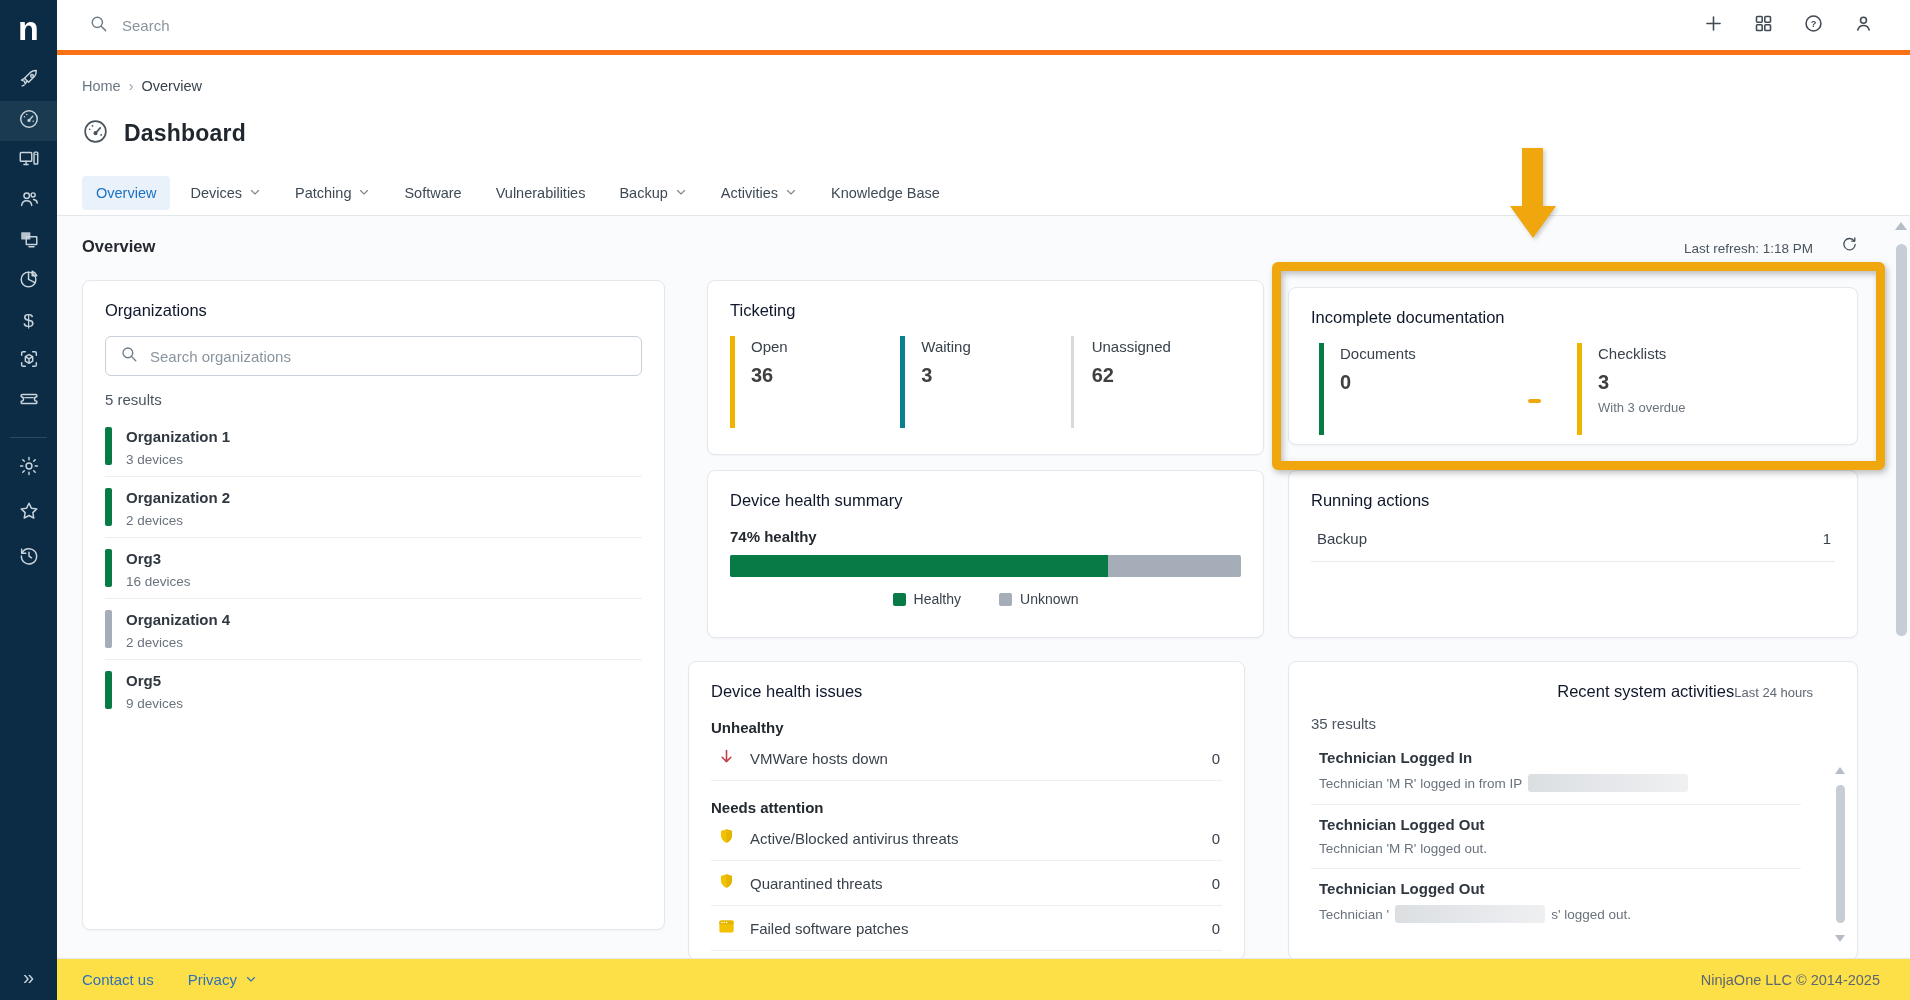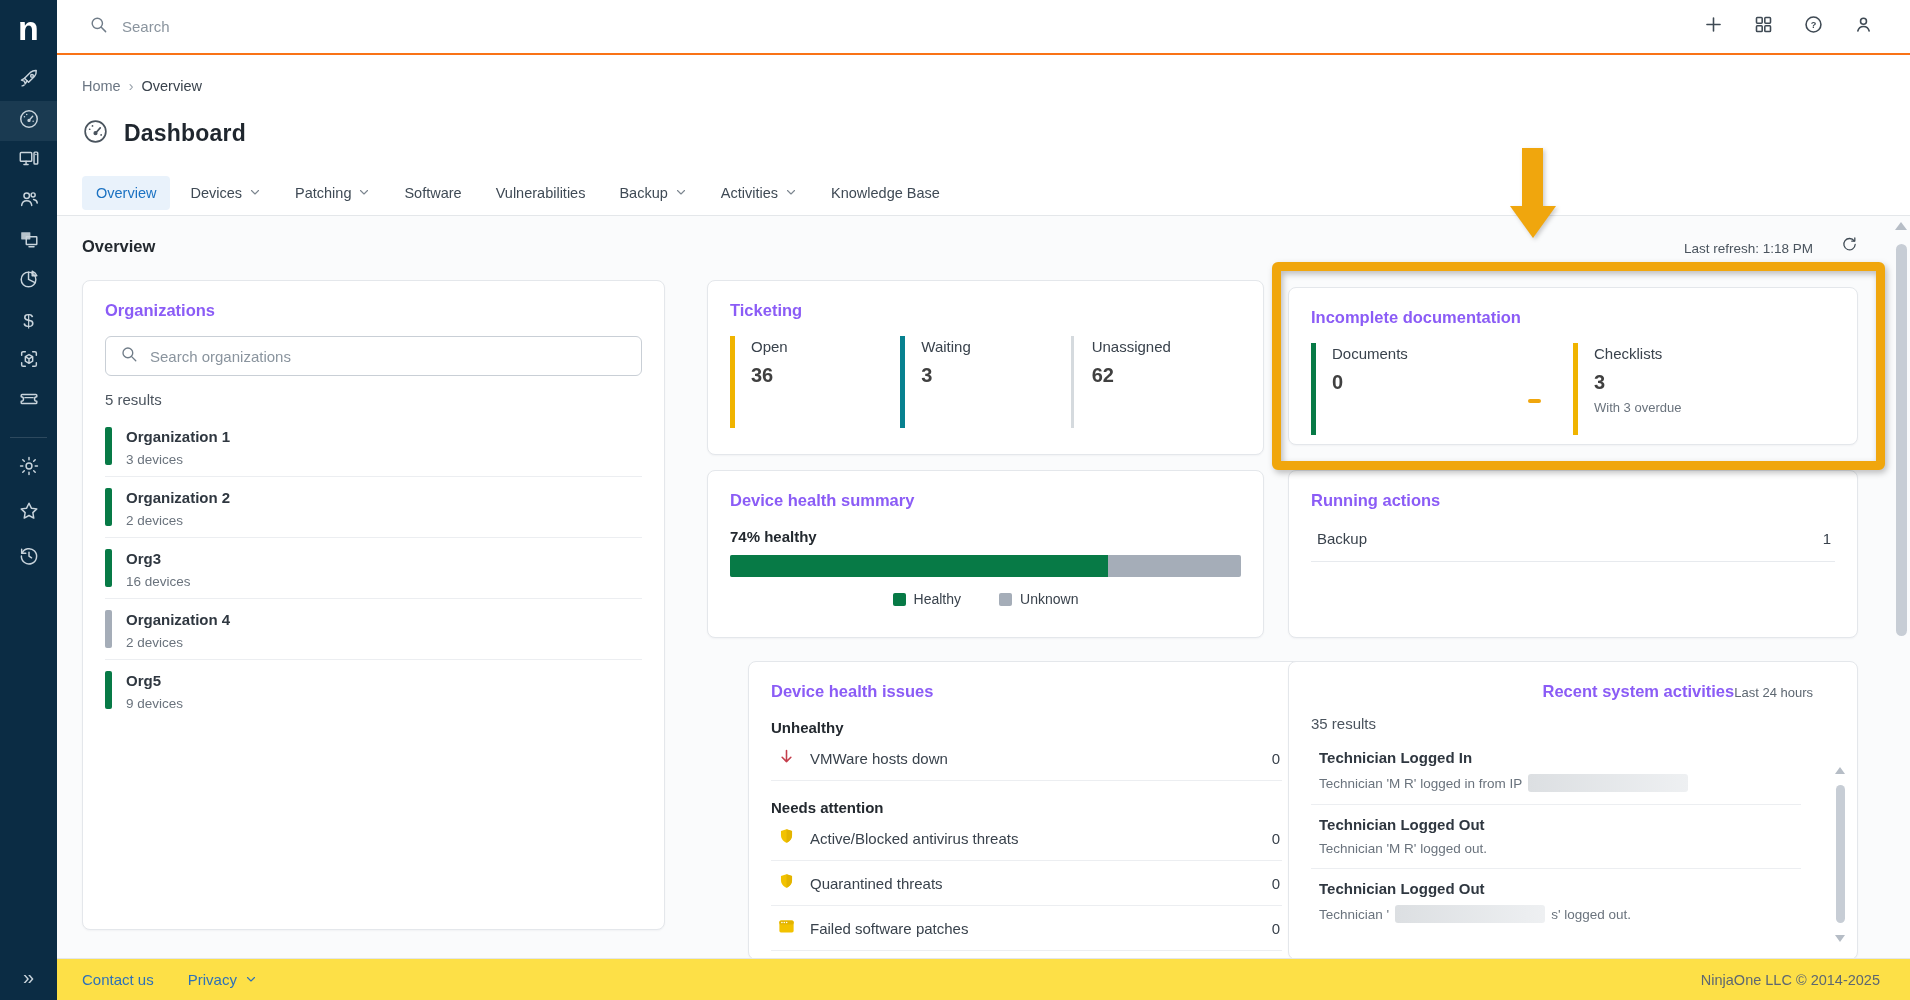--- a/index.html
+++ b/index.html
@@ -13,21 +13,21 @@
   .side-item { height:40px; display:flex; align-items:center; justify-content:center; color:#c9d4dc; cursor:pointer; }
   .side-item.active { background:#1a3a51; }
   .side-item svg { width:22px; height:22px; }
   .side-divider { height:1px; background:rgba(255,255,255,.14); margin:16px 10px 0 10px; }
   .side-gear { margin-top:10px; }
   .side-star, .side-history { margin-top:5px; }
   .side-collapse { position:absolute; bottom:6px; left:0; width:57px; height:34px; display:flex; align-items:center; justify-content:center; color:#c9d4dc; font-size:20px; cursor:pointer; }
   .glyph-dollar { font-size:19px; font-weight:500; color:#c9d4dc; }
 
   
-  .topbar { position:absolute; left:57px; top:0; right:0; height:55px; background:#fff; border-bottom:2px solid #f97316; display:flex; align-items:center; z-index:20; }
+  .topbar { position:absolute; left:57px; top:0; right:0; height:55px; background:#fff; border-bottom:5px solid #f97316; display:flex; align-items:center; z-index:20; }
   .topbar-search { display:flex; align-items:center; gap:14px; padding-left:32px; flex:1; color:#707c88; }
   .topbar-search svg { width:19px; height:19px; }
   .topbar-search input { border:none; outline:none; font-size:15px; color:#3a434d; width:500px; font-family:inherit; }
   .topbar-search input::placeholder { color:#8a949e; }
   .topbar-actions { display:flex; align-items:center; gap:16px; padding-right:30px; }
   .topbar-btn { width:34px; height:34px; display:flex; align-items:center; justify-content:center; color:#3f4a54; cursor:pointer; }
   .topbar-btn svg { width:21px; height:21px; }
 
   
   .breadcrumb { position:absolute; left:82px; top:78px; font-size:14.5px; color:#6b7683; display:flex; gap:8px; align-items:center; }
@@ -43,21 +43,21 @@
 
   
   .body-area { position:absolute; left:57px; top:216px; right:0; height:742px; background:#fafbfc; }
   .section-title { position:absolute; left:82px; top:237px; font-size:16.5px; font-weight:700; color:#23292f; }
   .last-refresh { position:absolute; top:236px; right:52px; display:flex; align-items:flex-end; gap:28px; font-size:13.5px; color:#4a545e; }
   .last-refresh svg { width:17px; height:17px; color:#3f4a54; cursor:pointer; }
 
   
   .card { position:absolute; background:#fff; border:1px solid #e4e7eb; border-radius:8px; box-shadow:0 1px 2px rgba(16,24,40,.04); }
   .card-pad { padding:20px 22px; }
-  .card-title { font-size:16.5px; font-weight:700; color:#8b5cf6; }
+  .card-title { font-size:16.5px; font-weight:400; color:#0f172a; }
 
   
   #card-orgs { left:82px; top:280px; width:583px; height:650px; }
   .org-search { margin-top:16px; height:40px; border:1px solid #c9cfd6; border-radius:6px; display:flex; align-items:center; gap:12px; padding:0 14px; background:#fff; }
   .org-search svg { width:18px; height:18px; color:#707c88; flex:none; }
   .org-search input { border:none; outline:none; font-size:15px; color:#3a434d; width:100%; font-family:inherit; }
   .org-search input::placeholder { color:#8a949e; }
   .org-results { margin:15px 0 8px 0; font-size:15px; color:#4b545e; }
   .org-item { display:flex; gap:14px; padding:9px 0; border-bottom:1px solid #eceef1; cursor:pointer; }
   .org-item:last-child { border-bottom:none; }
@@ -65,21 +65,21 @@
   .org-bar.green { background:#077a46; }
   .org-bar.gray { background:#a5adb8; }
   .org-name { font-size:15px; font-weight:700; color:#2f3740; padding-top:3px; }
   .org-devices { font-size:13.5px; color:#6a737d; margin-top:7px; }
 
   
   .stats-row { display:flex; margin-top:16px; }
   .stat { border-left:5px solid #ccc; padding:2px 0 6px 16px; min-height:92px; cursor:pointer; }
   .stat.yellow { border-left-color:#f0b400; }
   .stat.teal { border-left-color:#07818f; }
-  .stat.green { border-left-color:#077a46; }
+  .stat.green { border-left-color:#077a46;margin-left:8px; }
   .stat.gray { border-left-width:3px; border-left-color:#d5dade; padding-left:18px; }
   .stat-label { font-size:15px; color:#39424c; }
   .stat-value { font-size:20px; font-weight:700; color:#404040; margin-top:9px; }
   .stat-note { font-size:13px; color:#6a737d; margin-top:6px; }
   #card-ticketing { left:707px; top:280px; width:557px; height:175px; }
   #card-ticketing .stat { width:176px; }
   #card-docs { left:1288px; top:287px; width:570px; height:158px; }
   #card-docs .stat { width:288px; }
 
   
@@ -91,21 +91,21 @@
   .legend-entry { display:flex; align-items:center; gap:8px; }
   .legend-swatch { width:13px; height:13px; border-radius:2px; }
   .legend-swatch.green { background:#077a46; }
   .legend-swatch.gray { background:#a5adb8; }
 
   
   #card-actions { left:1288px; top:470px; width:570px; height:168px; }
   .action-row { margin-top:20px; display:flex; justify-content:space-between; align-items:center; padding:0 4px 14px 6px; border-bottom:1px solid #e7eaee; font-size:15px; color:#39424c; cursor:pointer; }
 
   
-  #card-issues { left:748px; top:661px; width:557px; height:299px; overflow:hidden; }
+  #card-issues { left:688px; top:661px; width:557px; height:299px; overflow:hidden; }
   .issue-group-heading { margin-top:18px; font-size:15px; font-weight:700; color:#23292f; }
   .issue-row { display:flex; align-items:center; gap:14px; padding:11px 2px 11px 6px; border-bottom:1px solid #eceef1; font-size:15px; color:#39424c; cursor:pointer; }
   .issue-row svg { width:19px; height:19px; flex:none; }
   .issue-label { flex:1; }
   .issue-value { color:#39424c; }
 
   
   #card-activities { left:1288px; top:661px; width:570px; height:299px; overflow:hidden; }
   .activities-head { display:flex; justify-content:flex-end; align-items:baseline; }
   .activities-range { font-size:13px; color:#5d6771; padding-right:22px; }

